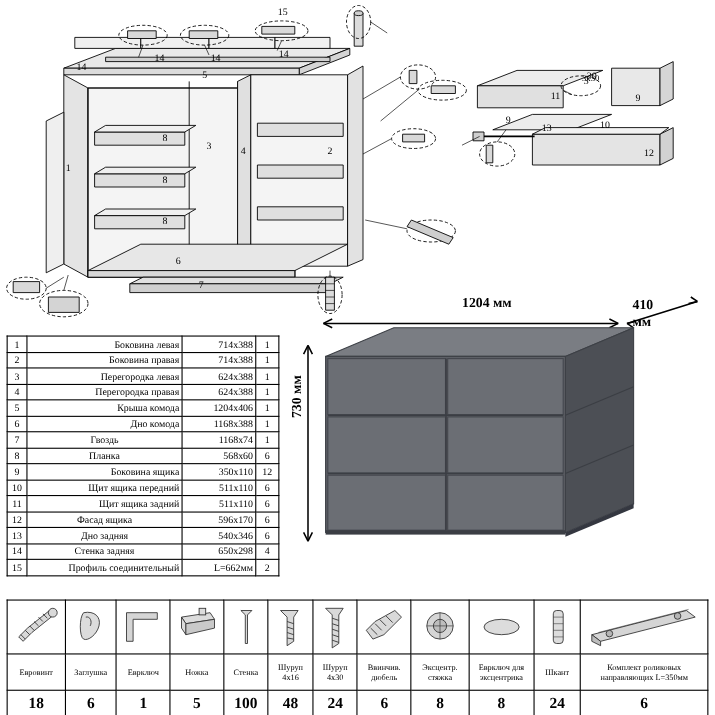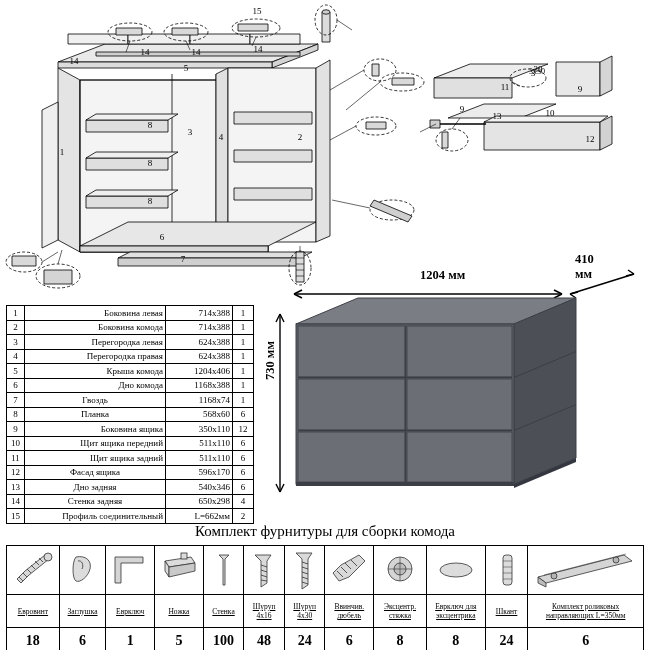--- a/index.html
+++ b/index.html
@@ -41,37 +41,37 @@
   
   #product{position:absolute;left:262px;top:262px;width:386px;height:262px;}
 
   .dimlabel{
     position:absolute;
     font-family:"Liberation Serif", serif;
     font-weight:bold;
     font-size:12.5px;
   }
   #dim-width{left:420px;top:268px;}
-  #dim-depth{left:575px;top:252px;font-family:Liberation Serif, serif;}
+  #dim-depth{left:575px;top:270px;font-family:Liberation Serif, serif;}
   #dim-height{left:263px;top:380px;transform:rotate(-90deg);transform-origin:left top;}
 
   
   #kit-title{
     position:absolute;left:0;top:523px;width:650px;text-align:center;
     font-size:15px;font-family:"Liberation Serif", serif;
   }
   #kit{
     position:absolute;left:6px;top:545px;width:638px;
     border-collapse:collapse;
     table-layout:fixed;
     font-family:"Liberation Serif", serif;
   }
   #kit td{border:1px solid #000;text-align:center;vertical-align:middle;}
   #kit tr.icons td{height:48px;padding:0;}
-  #kit tr.names td{height:30px;font-size:7.5px;line-height:9px;padding:1px 3px;text-decoration:underline;}
+  #kit tr.names td{height:30px;font-size:7.5px;line-height:9px;padding:1px 3px;}
   #kit tr.counts td{height:24px;font-size:14px;font-weight:bold;}
   .kicon{display:block;margin:0 auto;}
 </style>
 </head>
 <body>
 
 <div class="page">
 
   <div id="assembly">
     <svg width="650" height="295" viewBox="0 0 650 295" xmlns="http://www.w3.org/2000/svg">
@@ -219,21 +219,21 @@
   <table id="parts-table">
     <tbody>
       <tr>
           <td class="num">1</td>
           <td class="nm">Боковина левая</td>
           <td class="dim">714x388</td>
           <td class="qty">1</td>
         </tr>
       <tr>
           <td class="num">2</td>
-          <td class="nm">Боковина комода</td>
+          <td class="nm">Боковина правая</td>
           <td class="dim">714x388</td>
           <td class="qty">1</td>
         </tr>
       <tr>
           <td class="num">3</td>
           <td class="nm">Перегородка левая</td>
           <td class="dim">624x388</td>
           <td class="qty">1</td>
         </tr>
       <tr>
@@ -354,21 +354,20 @@
 
       <rect x="34" y="220" width="218" height="4" fill="#3b3e44"></rect>
       <polygon points="252,222 314,196 314,200 252,226" fill="#343740"></polygon>
     </svg>
   </div>
 
   <div class="dimlabel" id="dim-width">1204 мм</div>
   <div class="dimlabel" id="dim-depth">410 мм</div>
   <div class="dimlabel" id="dim-height">730 мм</div>
 
-  <div id="kit-title">Комплект фурнитуры для сборки комода</div>
 
   <table id="kit">
     <colgroup>
       <col style="width:52px">
         <col style="width:46px">
         <col style="width:48px">
         <col style="width:48px">
       <col style="width:40px">
         <col style="width:40px">
         <col style="width:40px">

